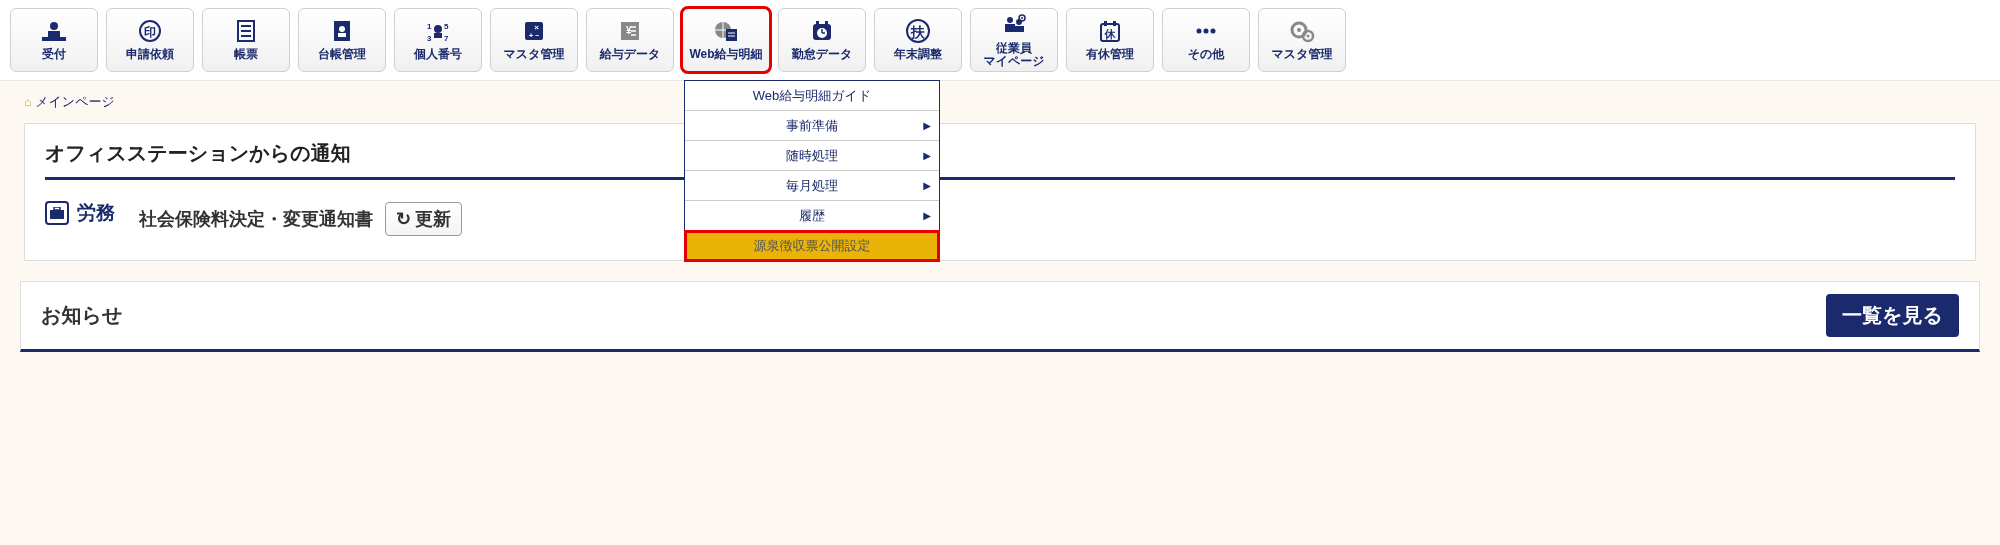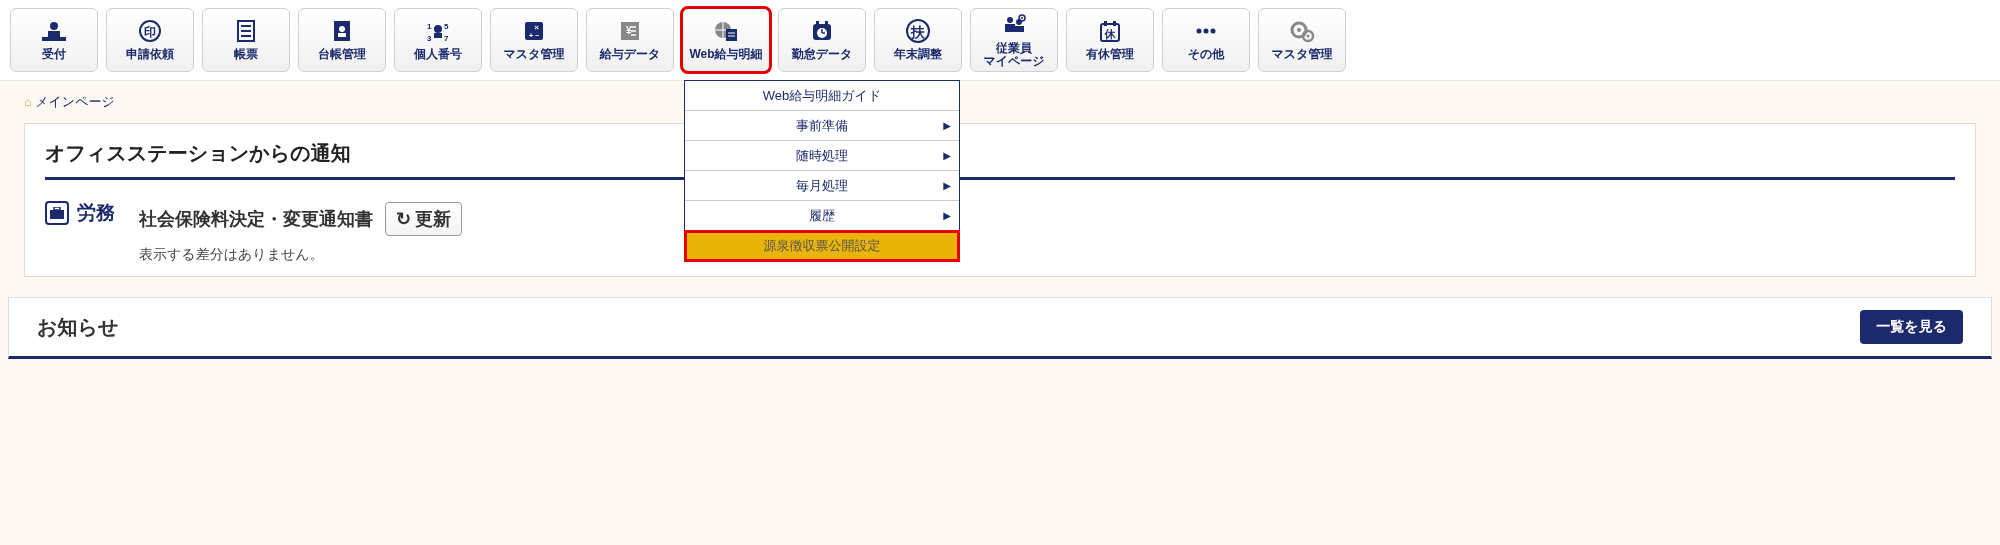--- a/index.html
+++ b/index.html
@@ -47,21 +47,21 @@
     .toolbar-btn .icon svg { fill: #1a2a6c; }
     .toolbar-btn .label {
       text-align: center;
       line-height: 1.1;
       white-space: pre-line;
     }
     .dropdown {
       position: absolute;
       top: 80px;
       left: 684px;
-      width: 276px;
+      width: 256px;
       background: #fff;
       border: 1px solid #1a2a6c;
       z-index: 100;
     }
     .dropdown-item {
       height: 30px;
       display: flex;
       align-items: center;
       justify-content: center;
       border-bottom: 1px solid #ccc;
@@ -88,21 +88,21 @@
       color: #1a2a6c;
       font-size: 13px;
       display: flex;
       align-items: center;
       gap: 4px;
     }
     .breadcrumb .home-icon { color: #c49a3a; font-size: 12px; }
     .panel {
       background: #fff;
       margin: 4px 24px 20px;
-      padding: 16px 20px 12px;
+      padding: 16px 20px 24px;
       border: 1px solid #ddd;
     }
     .panel-title {
       font-size: 20px;
       font-weight: bold;
       color: #222;
       padding-bottom: 10px;
       border-bottom: 3px solid #1a2a6c;
       margin-bottom: 20px;
     }
@@ -148,39 +148,39 @@
       gap: 4px;
       color: #333;
     }
     .notify-body {
       margin-top: 10px;
       color: #444;
       font-size: 14px;
     }
     .news-row {
       background: #fff;
-      margin: 4px 8px;
+      margin: 4px 20px;
       border: 1px solid #ddd;
-      padding: 12px 28px;
+      padding: 12px 20px;
       display: flex;
       align-items: center;
       justify-content: space-between;
       border-bottom: 3px solid #1a2a6c;
     }
     .news-title {
       font-size: 20px;
       font-weight: bold;
     }
     .view-all-btn {
       background: #1a2a6c;
       color: #fff;
       padding: 8px 16px;
       border-radius: 4px;
       font-weight: bold;
-      font-size: 14px;
+      font-size: 20px;
       cursor: pointer;
     }
   </style>
 </head>
 <body>
 
 <div class="toolbar" id="toolbar">
     <div class="toolbar-btn">
       <div class="icon">
         <svg width="28" height="24" viewBox="0 0 28 24">
@@ -382,21 +382,20 @@
       <span>労務</span>
     </div>
     <div class="notify-content">
       <div class="notify-heading">
         <span>社会保険料決定・変更通知書</span>
         <span class="refresh-btn">
           <span>↻</span>
           <span>更新</span>
         </span>
       </div>
-      <div class="notify-body">表示する差分はありません。</div>
     </div>
   </div>
 </div>
 
 <div class="news-row">
   <div class="news-title">お知らせ</div>
   <div class="view-all-btn">一覧を見る</div>
 </div>
 
 </body></html>

